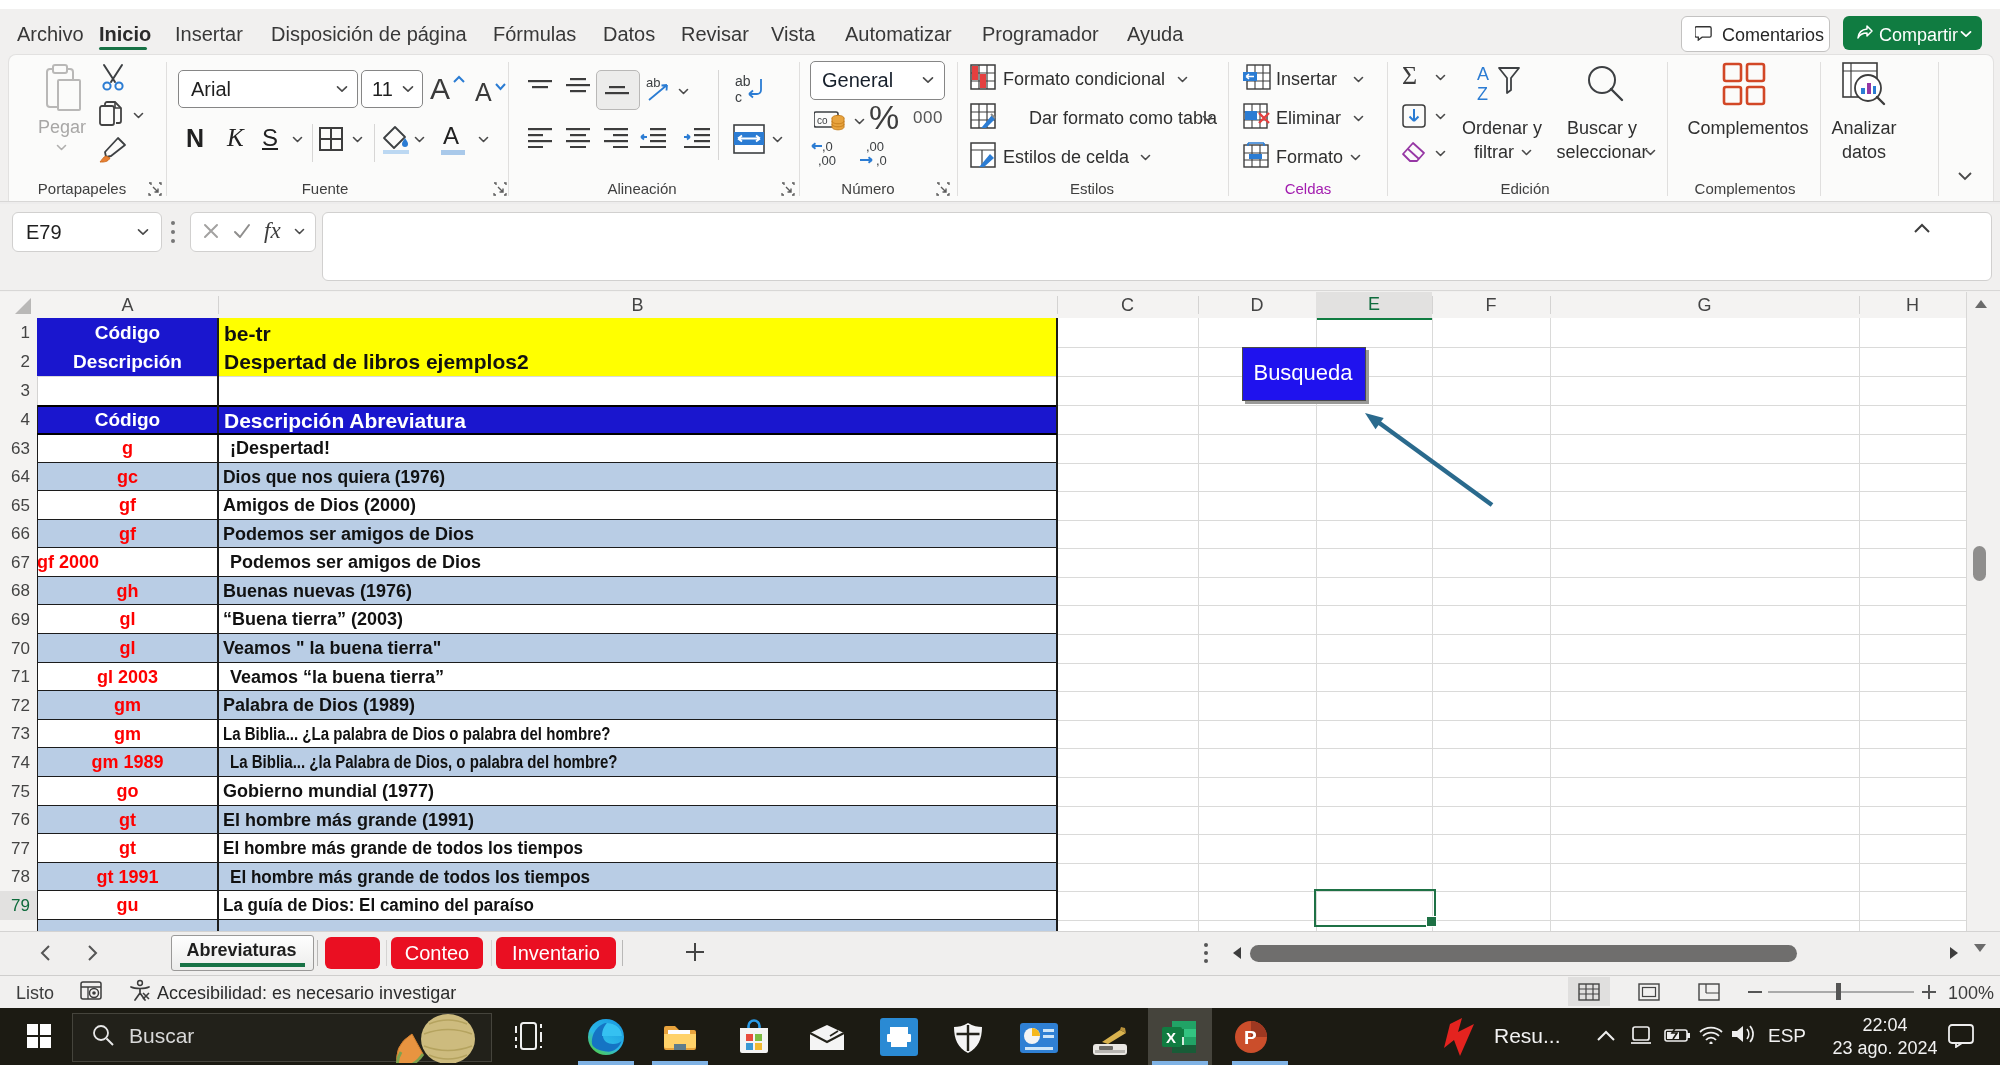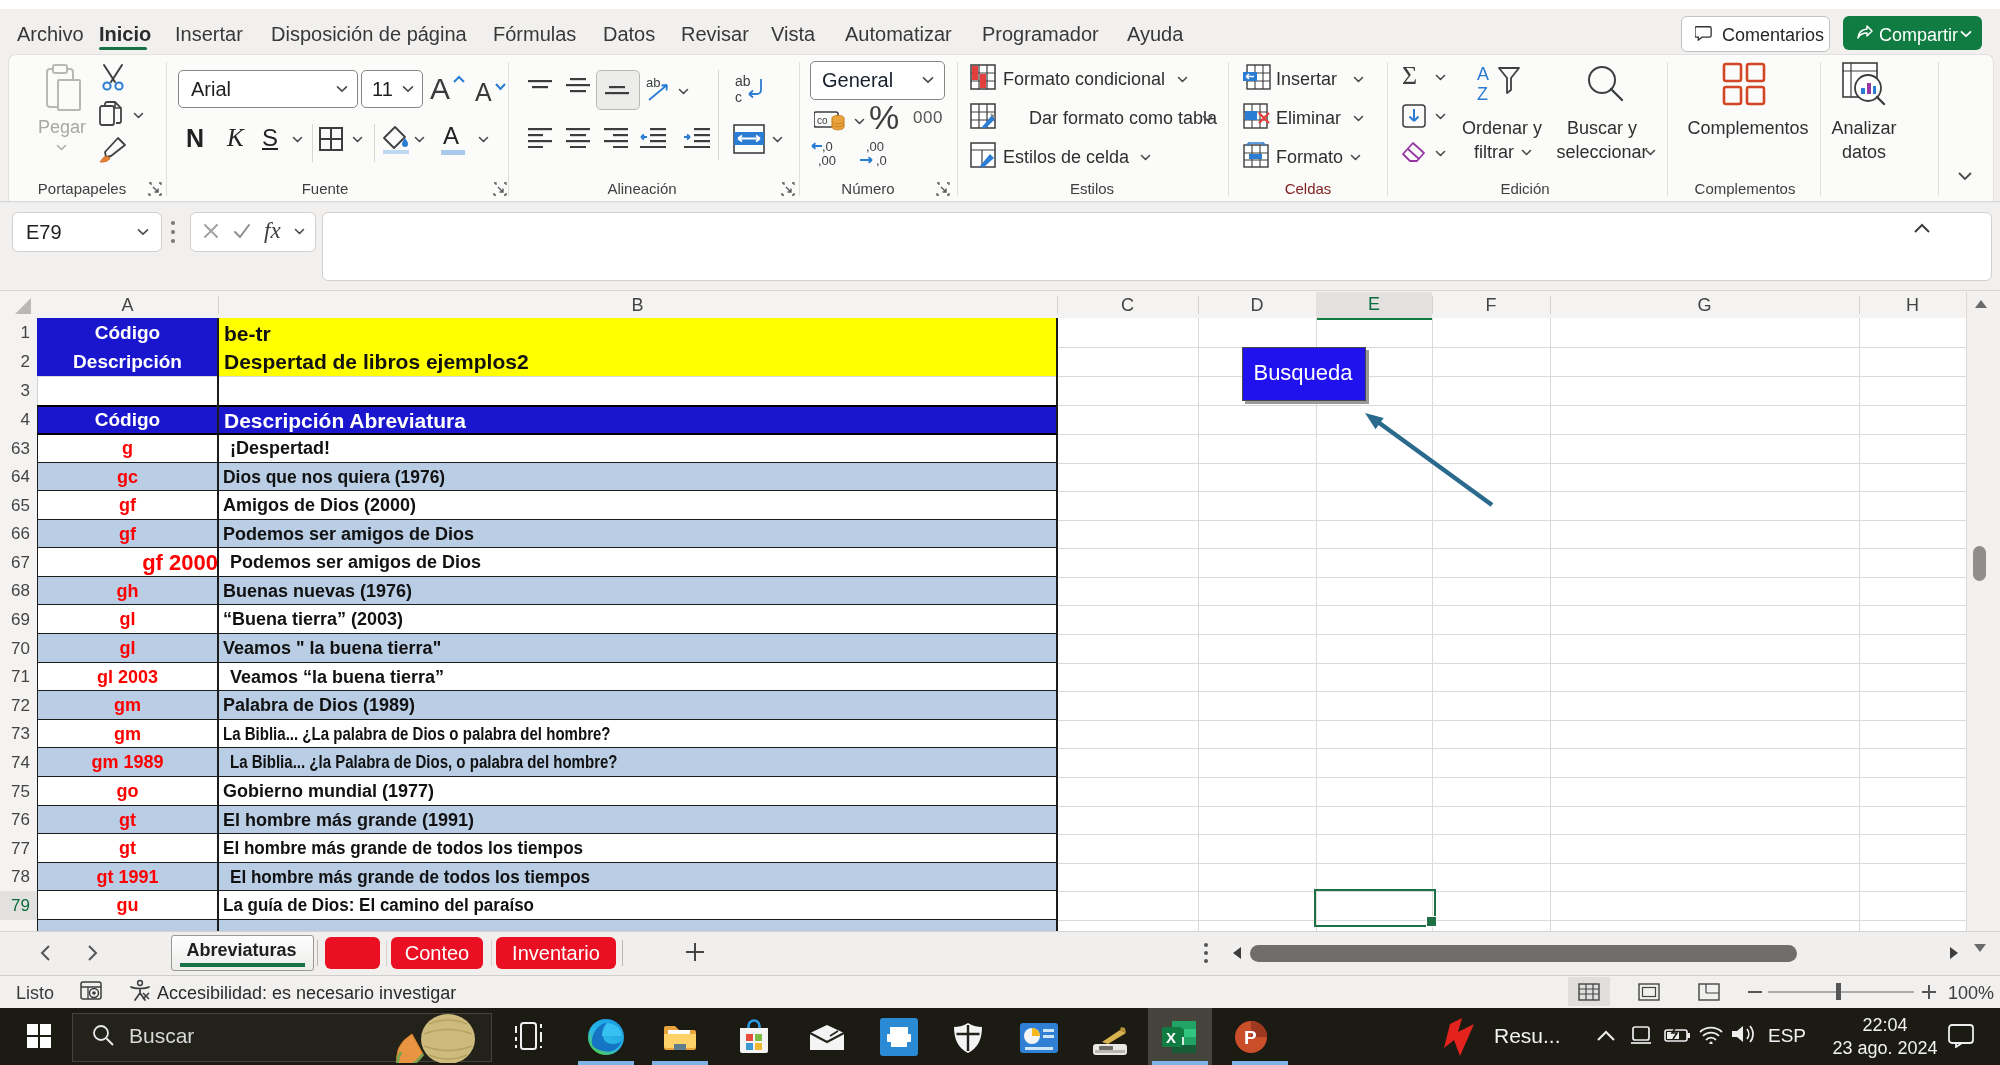--- a/index.html
+++ b/index.html
@@ -42,21 +42,21 @@
     <div class="ab" style="left:1228px;top:62px;width:1px;height:134px;background:#e0dfde;"></div>
     <div class="ab" style="left:1387px;top:62px;width:1px;height:134px;background:#e0dfde;"></div>
     <div class="ab" style="left:1667px;top:62px;width:1px;height:134px;background:#e0dfde;"></div>
     <div class="ab" style="left:1820px;top:62px;width:1px;height:134px;background:#e0dfde;"></div>
     <div class="ab" style="left:1938px;top:62px;width:1px;height:134px;background:#e0dfde;"></div>
     <div class="ab" style="left:-38px;top:180px;width:240px;height:18px;line-height:18px;text-align:center;font-size:15px;color:#3f3f3f;font-weight:400;white-space:nowrap;">Portapapeles</div>
     <div class="ab" style="left:205px;top:180px;width:240px;height:18px;line-height:18px;text-align:center;font-size:15px;color:#3f3f3f;font-weight:400;white-space:nowrap;">Fuente</div>
     <div class="ab" style="left:522px;top:180px;width:240px;height:18px;line-height:18px;text-align:center;font-size:15px;color:#3f3f3f;font-weight:400;white-space:nowrap;">Alineación</div>
     <div class="ab" style="left:748px;top:180px;width:240px;height:18px;line-height:18px;text-align:center;font-size:15px;color:#3f3f3f;font-weight:400;white-space:nowrap;">Número</div>
     <div class="ab" style="left:972px;top:180px;width:240px;height:18px;line-height:18px;text-align:center;font-size:15px;color:#3f3f3f;font-weight:400;white-space:nowrap;">Estilos</div>
-    <div class="ab" style="left:1188px;top:180px;width:240px;height:18px;line-height:18px;text-align:center;font-size:15px;color:#7f1d1d;font-weight:400;white-space:nowrap;">Celdas</div>
+    <div class="ab" style="left:1188px;top:180px;width:240px;height:18px;line-height:18px;text-align:center;font-size:15px;color:#a21caf;font-weight:400;white-space:nowrap;">Celdas</div>
     <div class="ab" style="left:1405px;top:180px;width:240px;height:18px;line-height:18px;text-align:center;font-size:15px;color:#3f3f3f;font-weight:400;white-space:nowrap;">Edición</div>
     <div class="ab" style="left:1625px;top:180px;width:240px;height:18px;line-height:18px;text-align:center;font-size:15px;color:#3f3f3f;font-weight:400;white-space:nowrap;">Complementos</div>
     <svg class="ab" style="left:148px;top:182px;" width="14" height="14" viewBox="0 0 14 14">
       <path d="M3 3 L3 1 L1 1 M11 1 L13 1 L13 3 M13 11 L13 13 L11 13 M3 13 L1 13 L1 11" fill="none" stroke="#5a5a5a" stroke-width="1.3"></path>
       <path d="M5 5 L10 10 M10 6.5 L10 10 L6.5 10" fill="none" stroke="#5a5a5a" stroke-width="1.4"></path>
     </svg>
     <svg class="ab" style="left:493px;top:182px;" width="14" height="14" viewBox="0 0 14 14">
       <path d="M3 3 L3 1 L1 1 M11 1 L13 1 L13 3 M13 11 L13 13 L11 13 M3 13 L1 13 L1 11" fill="none" stroke="#5a5a5a" stroke-width="1.3"></path>
       <path d="M5 5 L10 10 M10 6.5 L10 10 L6.5 10" fill="none" stroke="#5a5a5a" stroke-width="1.4"></path>
     </svg>
@@ -472,21 +472,21 @@
     <div class="ab" style="left:37px;top:491px;width:1020px;height:29px;background:#ffffff;"></div>
     <div class="ab" style="left:37px;top:519px;width:1020px;height:1px;background:#1c1c1c;"></div>
     <div class="ab" style="left:37px;top:491px;width:181px;height:29px;line-height:29px;text-align:center;font-size:18px;color:#fe0000;font-weight:700;white-space:nowrap;">gf</div>
     <div class="ab" style="left:223px;top:491px;height:29px;line-height:29px;font-size:18px;color:#111;font-weight:700;white-space:nowrap;">Amigos de Dios (2000)</div>
     <div class="ab" style="left:37px;top:520px;width:1020px;height:28px;background:#b9cde5;"></div>
     <div class="ab" style="left:37px;top:547px;width:1020px;height:1px;background:#1c1c1c;"></div>
     <div class="ab" style="left:37px;top:520px;width:181px;height:28px;line-height:28px;text-align:center;font-size:18px;color:#fe0000;font-weight:700;white-space:nowrap;">gf</div>
     <div class="ab" style="left:223px;top:520px;height:28px;line-height:28px;font-size:18px;color:#111;font-weight:700;white-space:nowrap;">Podemos ser amigos de Dios</div>
     <div class="ab" style="left:37px;top:548px;width:1020px;height:29px;background:#ffffff;"></div>
     <div class="ab" style="left:37px;top:576px;width:1020px;height:1px;background:#1c1c1c;"></div>
-    <div class="ab" style="left:37px;top:548px;width:181px;height:29px;line-height:29px;text-align:right;font-size:22px;color:#fe0000;font-weight:700;white-space:nowrap;border-radius:8px;">gf 2000</div>
+    <div class="ab" style="left:37px;top:548px;width:181px;height:29px;line-height:29px;text-align:left;font-size:18px;color:#fe0000;font-weight:700;white-space:nowrap;border-radius:8px;">gf 2000</div>
     <div class="ab" style="left:230px;top:548px;height:29px;line-height:29px;font-size:18px;color:#111;font-weight:700;white-space:nowrap;">Podemos ser amigos de Dios</div>
     <div class="ab" style="left:37px;top:577px;width:1020px;height:28px;background:#b9cde5;"></div>
     <div class="ab" style="left:37px;top:604px;width:1020px;height:1px;background:#1c1c1c;"></div>
     <div class="ab" style="left:37px;top:577px;width:181px;height:28px;line-height:28px;text-align:center;font-size:18px;color:#fe0000;font-weight:700;white-space:nowrap;">gh</div>
     <div class="ab" style="left:223px;top:577px;height:28px;line-height:28px;font-size:18px;color:#111;font-weight:700;white-space:nowrap;">Buenas nuevas (1976)</div>
     <div class="ab" style="left:37px;top:605px;width:1020px;height:29px;background:#ffffff;"></div>
     <div class="ab" style="left:37px;top:633px;width:1020px;height:1px;background:#1c1c1c;"></div>
     <div class="ab" style="left:37px;top:605px;width:181px;height:29px;line-height:29px;text-align:center;font-size:18px;color:#fe0000;font-weight:700;white-space:nowrap;">gl</div>
     <div class="ab" style="left:223px;top:605px;height:29px;line-height:29px;font-size:18px;color:#111;font-weight:700;white-space:nowrap;">“Buena tierra” (2003)</div>
     <div class="ab" style="left:37px;top:634px;width:1020px;height:29px;background:#b9cde5;"></div>

